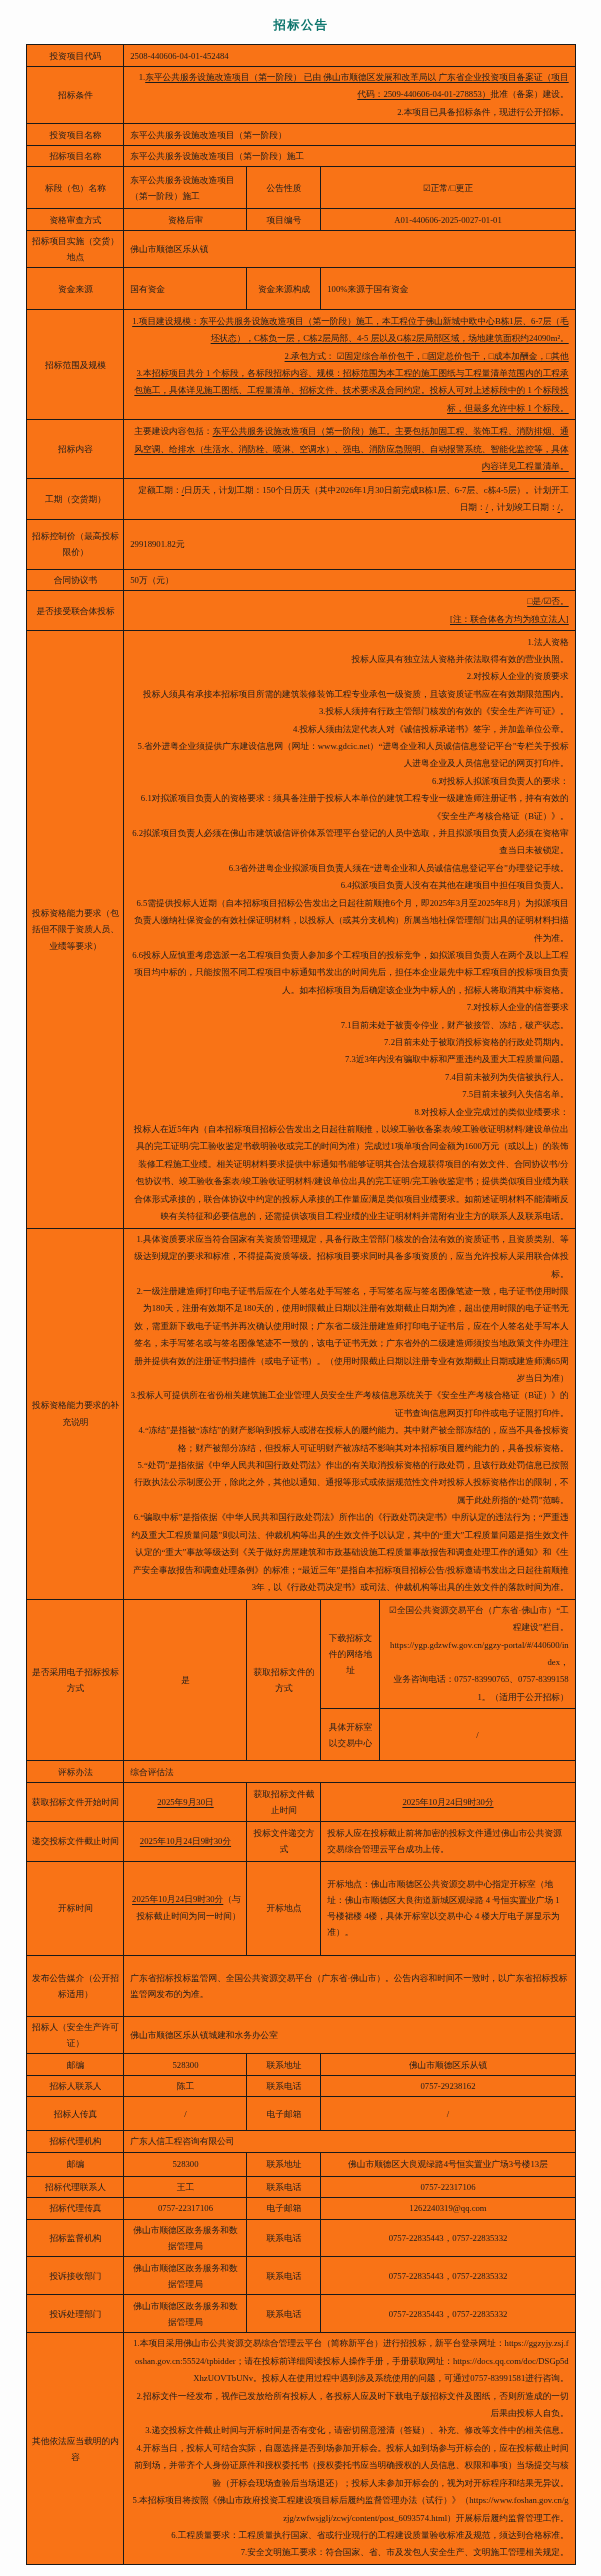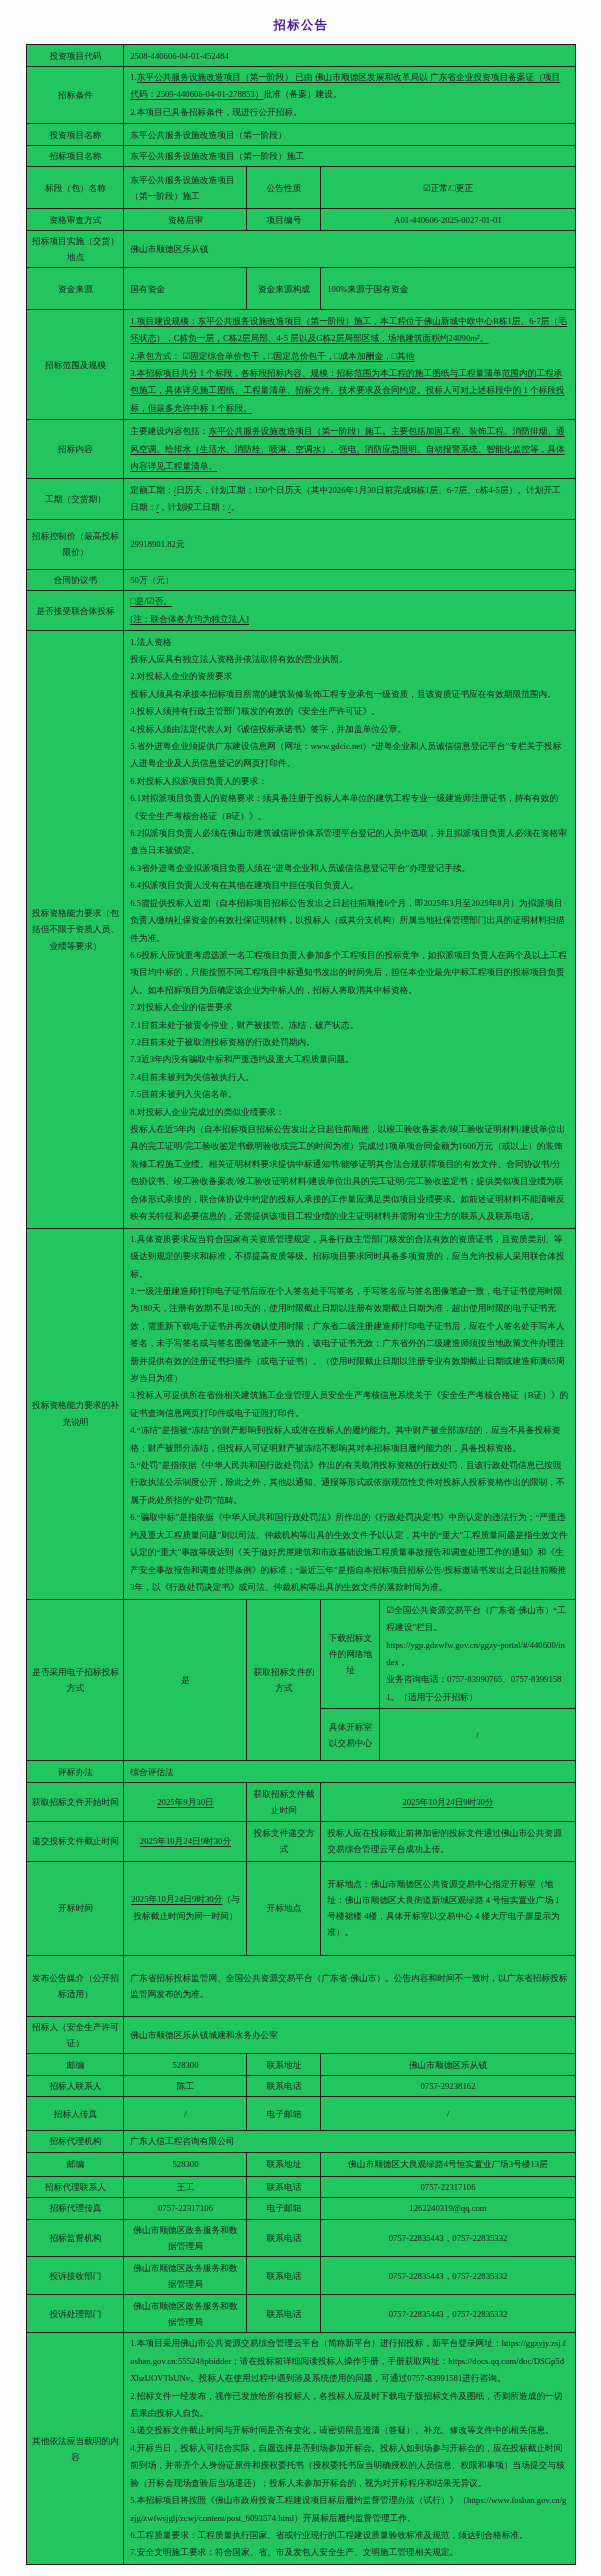--- a/index.html
+++ b/index.html
@@ -1,24 +1,24 @@
 <!DOCTYPE html>
 <html style="font-size:11.5px"><head>
 <meta charset="utf-8">
 <style>
   html,body{margin:0;padding:0;background:#fdfdfd;}
   .page{width:602px;margin:0 auto;background:#fdfdfd;padding:17.3px 0 21.6px;box-sizing:border-box;
         font-family:"Liberation Serif","DejaVu Serif",serif;color:#1c1c1c;}
-  h1.title{font-size:12.3px;font-weight:bold;text-align:center;margin:0 0 10px;letter-spacing:1.4px;color:#4c1d95;}
-  table.doc{width:548px;margin:0 auto;border-collapse:collapse;table-layout:fixed;background:#22c55e;}
+  h1.title{font-size:12.3px;font-weight:bold;text-align:center;margin:0 0 10px;letter-spacing:1.4px;color:#0f766e;}
+  table.doc{width:548px;margin:0 auto;border-collapse:collapse;table-layout:fixed;background:#f97316;}
   td{border:0.7px solid #1a1a1a;padding:2.2px 5.8px;font-size:8.7px;line-height:1.85;
      vertical-align:middle;word-break:break-all;}
   td.lbl{text-align:center;padding:2.2px 3.6px;}
   .c{text-align:center;}
-  .pre{white-space:pre-line;line-height:2.0;}
+  .pre{white-space:pre-line;line-height:2.0;text-align:right;}
   .u, .u-all{text-decoration:underline;text-underline-offset:2.2px;}
   span.u{text-decoration:underline;text-underline-offset:2.2px;}
 </style>
 </head>
 <body>
 
 <div class="page">
   <h1 class="title">招标公告</h1>
 
   <table class="doc">

